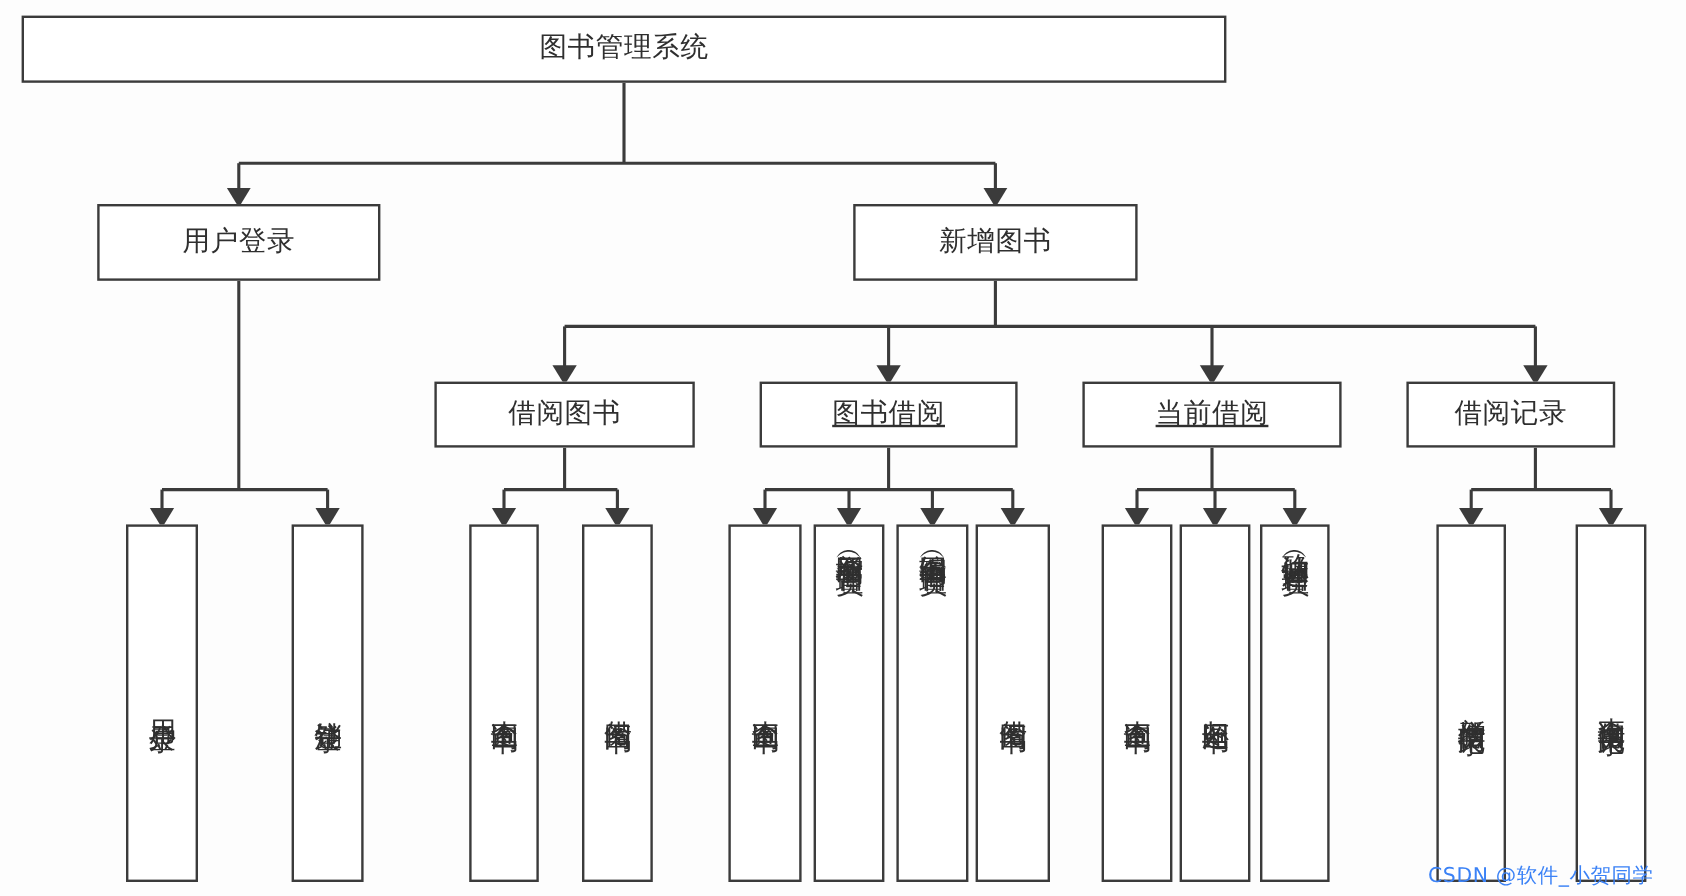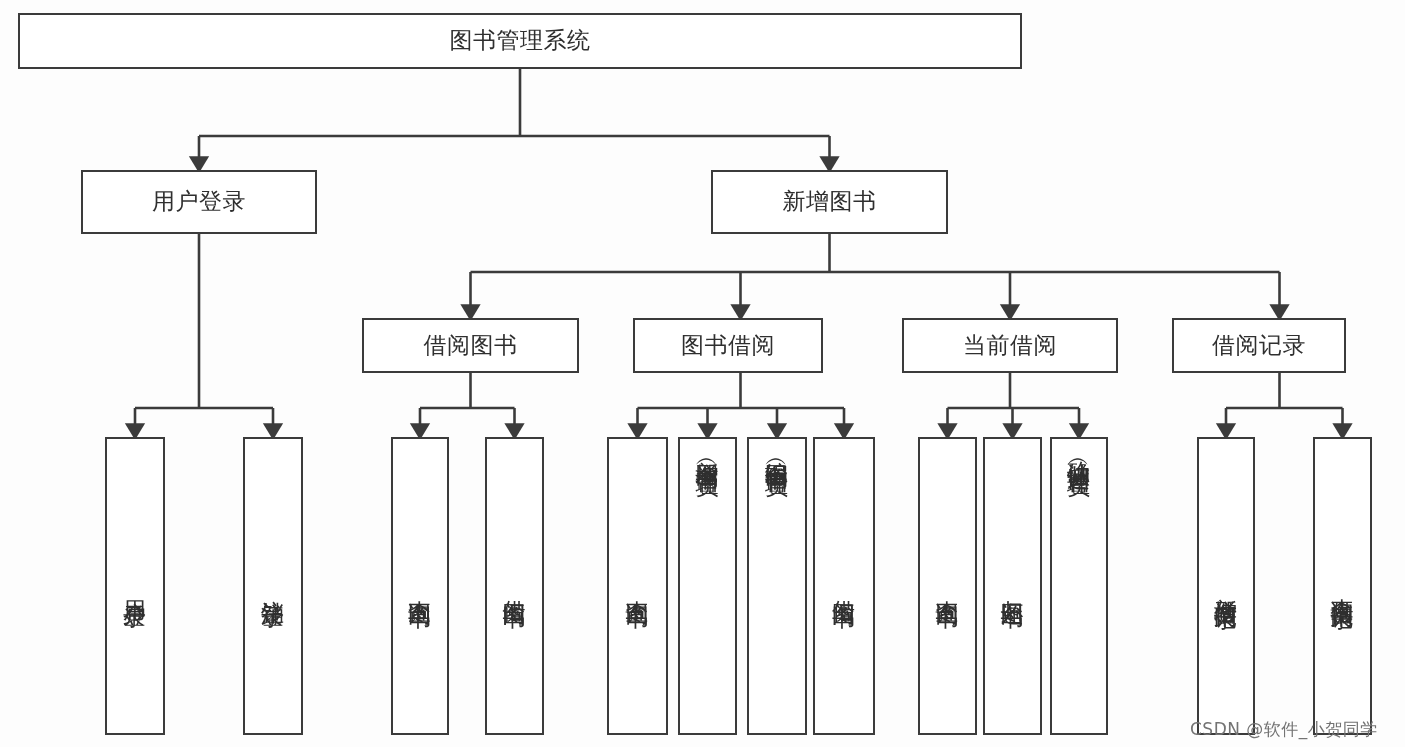--- a/index.html
+++ b/index.html
@@ -125,24 +125,24 @@
       </div>
       <div class="node horiz lvl2" style="left: 81px; top: 170px; width: 236px; height: 64px;">
         <span>用户登录</span>
       </div>
       <div class="node horiz lvl2" style="left: 711px; top: 170px; width: 237px; height: 64px;">
         <span>新增图书</span>
       </div>
       <div class="node horiz lvl3" style="left: 362px; top: 318px; width: 217px; height: 55px;">
         <span>借阅图书</span>
       </div>
-      <div class="node horiz lvl3" style="left: 633px; top: 318px; width: 190px; height: 55px;">
+      <div class="node horiz lvl3" style="left: 633px; top: 318px; width: 215px; height: 55px; text-decoration: underline;">
         <span>图书借阅</span>
       </div>
-      <div class="node horiz lvl3" style="left: 902px; top: 318px; width: 216px; height: 55px;">
+      <div class="node horiz lvl3" style="left: 902px; top: 318px; width: 216px; height: 55px; text-decoration: underline;">
         <span>当前借阅</span>
       </div>
       <div class="node horiz lvl3" style="left: 1172px; top: 318px; width: 174px; height: 55px;">
         <span>借阅记录</span>
       </div>
       <div class="node vert center" style="left: 105px; top: 437px; width: 60px; height: 298px;">
         <span class="vlabel">用户登录</span>
       </div>
       <div class="node vert center" style="left: 243px; top: 437px; width: 60px; height: 298px;">
         <span class="vlabel">注销登录</span>
@@ -175,15 +175,15 @@
         <span class="vlabel">确认归还（管理员）</span>
       </div>
       <div class="node vert center" style="left: 1197px; top: 437px; width: 58px; height: 298px;">
         <span class="vlabel">新增借阅记录</span>
       </div>
       <div class="node vert center" style="left: 1313px; top: 437px; width: 59px; height: 298px;">
         <span class="vlabel">查询借阅记录</span>
       </div>
     </div>
 
-  <div class="watermark" style="left: 1190px; top: 718px; color: #737373;">CSDN @软件_小贺同学</div>
+  <div class="watermark" style="left: 1190px; top: 718px; color: #3b82f6;">CSDN @软件_小贺同学</div>
 
 </div>
 
 </body></html>

